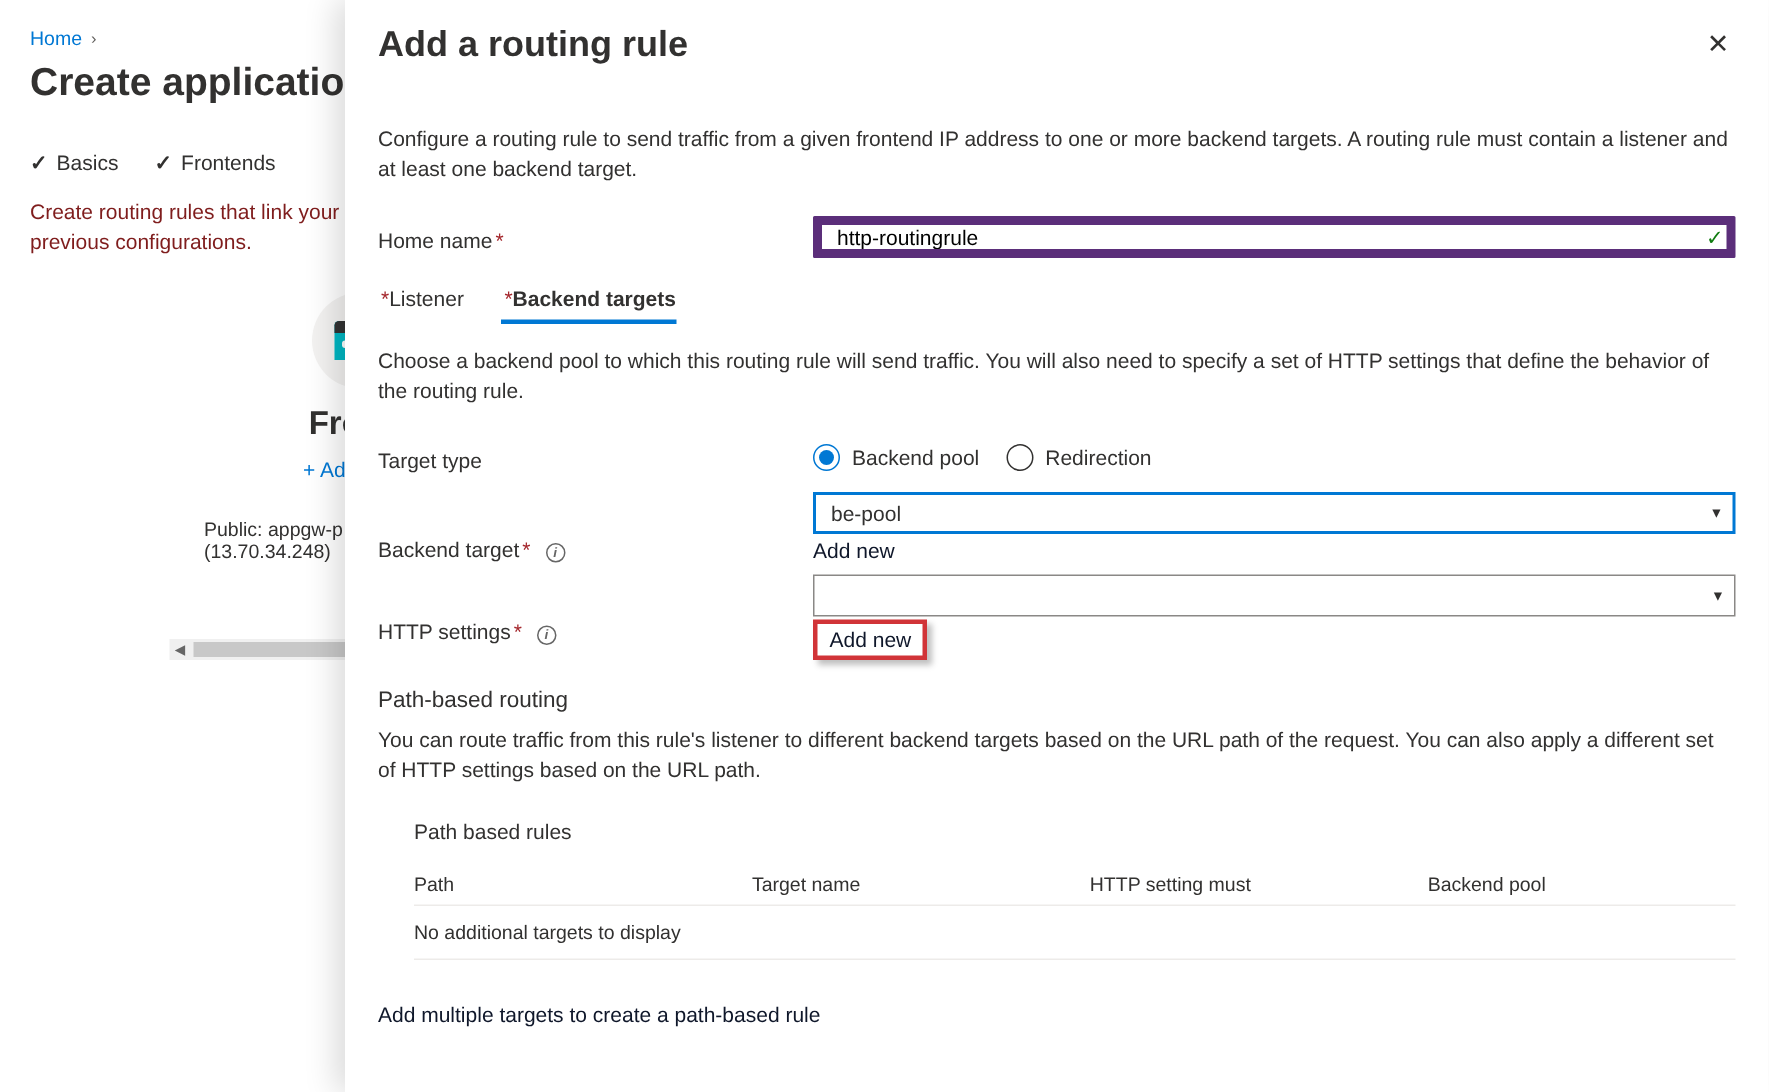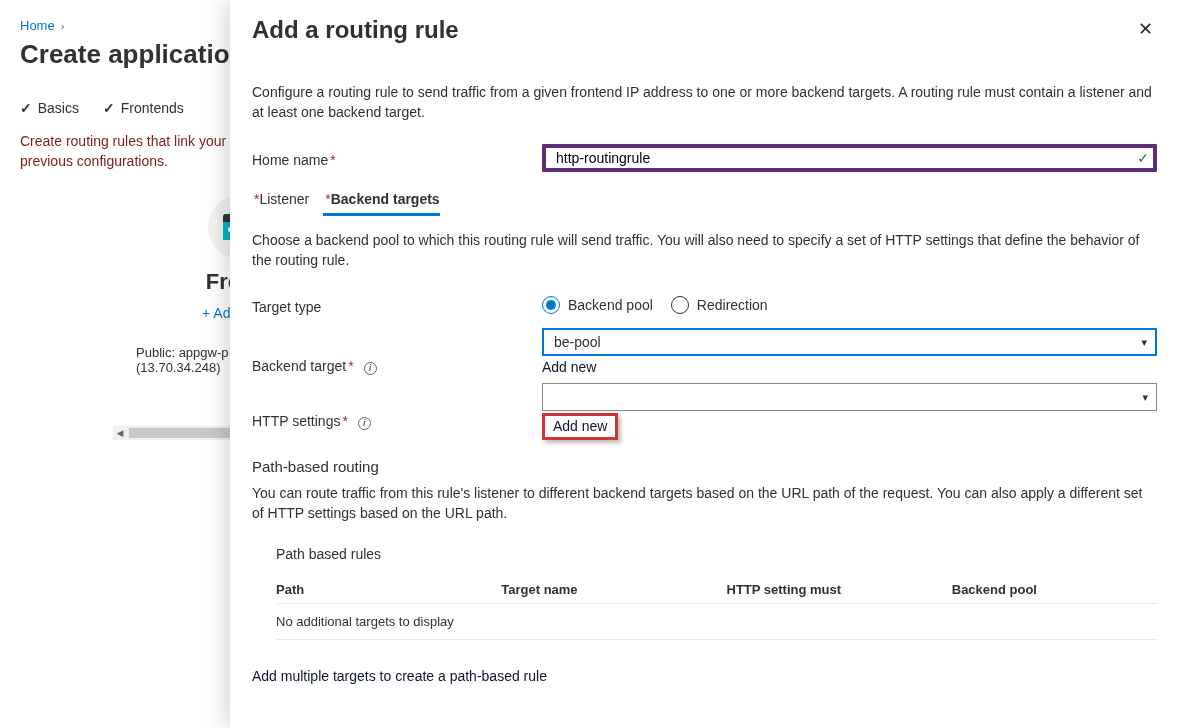--- a/index.html
+++ b/index.html
@@ -83,30 +83,30 @@
   .form-label { width: 290px; font-size: 14px; color: #323130; padding-top: 4px; }
   .req { color: #a4262c; margin-left: 2px; }
   .info-icon {
     display: inline-flex; width: 13px; height: 13px; border: 1px solid #666; border-radius: 50%;
     align-items: center; justify-content: center; font-size: 9px; color: #666; margin-left: 6px;
     font-style: italic; font-weight: 600;
   }
   .form-control { flex: 1; max-width: 620px; position: relative; }
 
   .text-input {
-    width: 100%; height: 28px; border: 4px solid #6d28d9; padding: 0 30px 0 10px;
+    width: 100%; height: 28px; border: 6px solid #6d28d9; padding: 0 30px 0 10px;
     font-size: 14px; border-radius: 1px;
   }
   .text-input.valid { border-color: #5b2e7a; }
   .valid-check {
     position: absolute; right: 8px; top: 50%; transform: translateY(-50%);
     color: #107c10; font-size: 14px;
   }
 
-  .tabs { display: flex; gap: 14px; margin: 12px 0 14px 0; border-bottom: none; }
+  .tabs { display: flex; gap: 25px; margin: 12px 0 14px 0; border-bottom: none; }
   .tab { font-size: 14px; padding: 6px 0; cursor: pointer; color: #323130; }
   .tab .req { font-weight: normal; }
   .tab.active { font-weight: 600; border-bottom: 3px solid #0078d4; }
 
   .radio-group { display: flex; gap: 18px; align-items: center; }
   .radio-wrap { display: flex; align-items: center; gap: 8px; cursor: pointer; }
   .radio-outer {
     width: 18px; height: 18px; border: 1.5px solid #323130; border-radius: 50%;
     display: flex; align-items: center; justify-content: center;
   }
@@ -130,21 +130,21 @@
     display:inline-block; border: 3px solid #d13438; padding: 2px 8px 3px 8px; margin-top: 2px;
   }
   .red-box-shadow { box-shadow: 3px 3px 4px rgba(0,0,0,0.25); }
 
   .section-head { font-size: 15px; font-weight: 400; margin: 18px 0 8px 0; }
   .muted-desc { font-size: 14px; line-height: 1.45; margin-bottom: 22px; max-width: 910px; }
 
   .rules-block { margin-left: 24px; }
   .rules-title { font-size: 14px; margin-bottom: 14px; }
   .rules-table { width: 100%; }
-  .rules-head { display:flex; font-weight: 700; font-size: 13px; padding: 6px 0; border-bottom: 1px solid #edebe9; gap: 20px; }
+  .rules-head { display:flex; font-weight: 400; font-size: 13px; padding: 6px 0; border-bottom: 1px solid #edebe9; gap: 20px; }
   .rules-head > div, .rules-row > div { flex: 1; padding-right: 10px; }
   .rules-row { display:flex; font-size: 13px; padding: 10px 0; border-bottom: 1px solid #edebe9; color: #323130; }
 
   .add-targets-link { margin-top: 28px; display:block; }
 </style>
 </head>
 <body>
 
 <div class="bg-page">
   <div class="breadcrumb">

